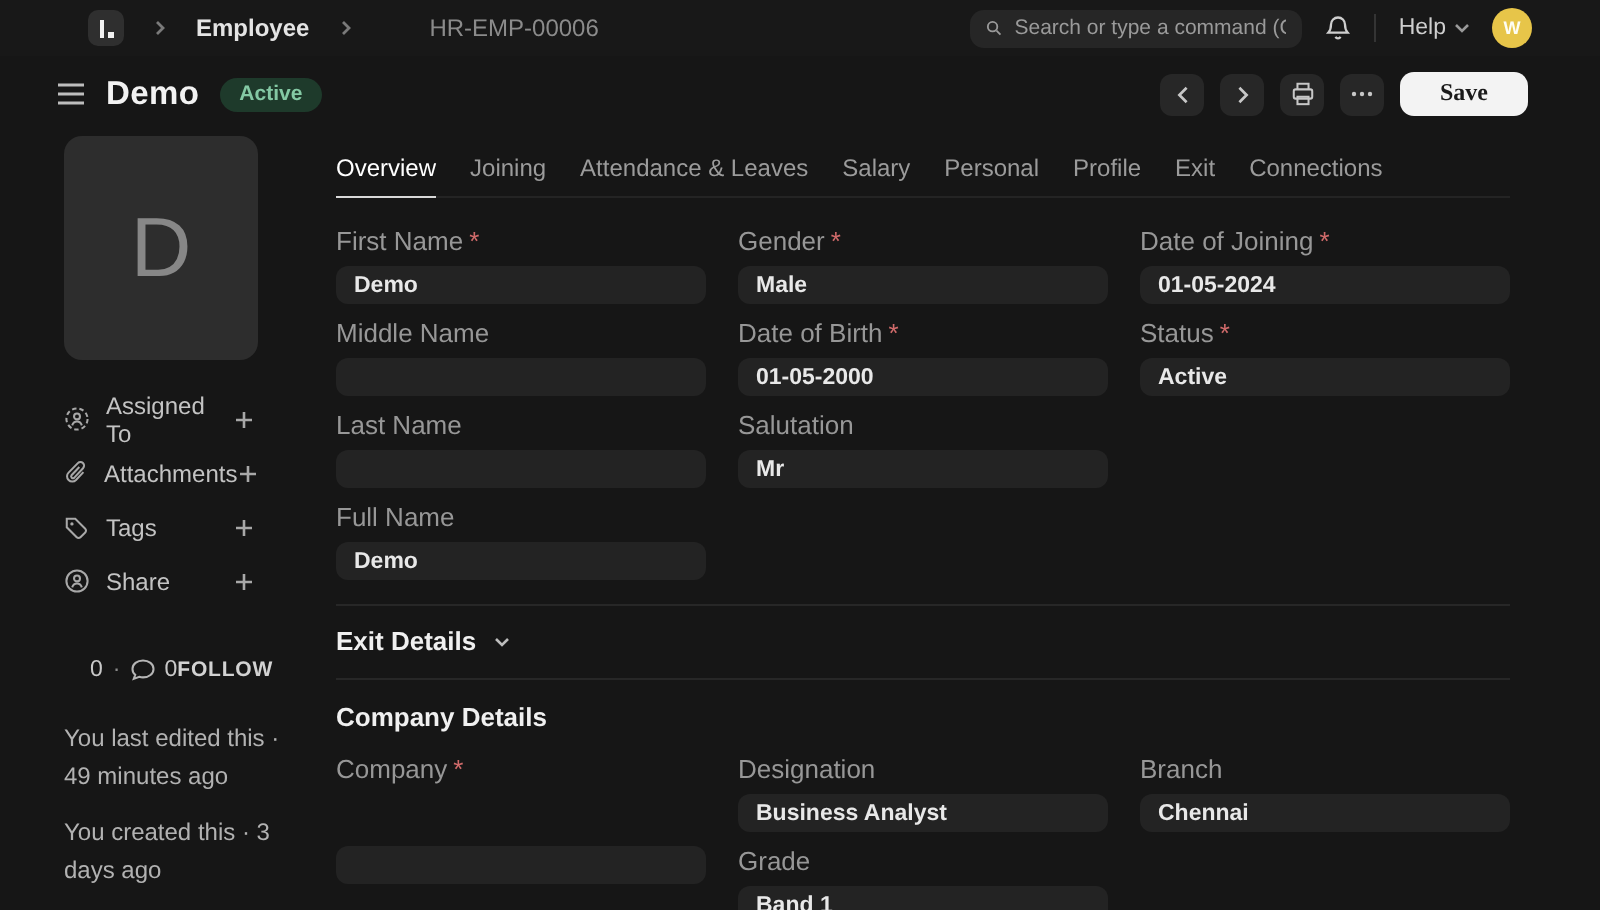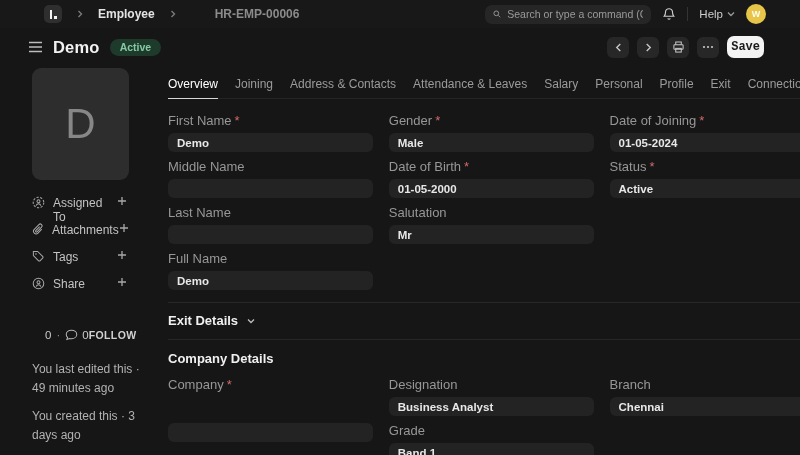--- a/index.html
+++ b/index.html
@@ -17,21 +17,21 @@
     height: 28px; display: flex; align-items: center;
     padding: 0 34px 0 44px; background: #181818;
   }
   .crumbs { display: flex; align-items: center; gap: 14px; }
   .logo {
     width: 18px; height: 18px; border-radius: 5px; background: #2f2f2f;
     display: flex; align-items: center; justify-content: center;
   }
   .crumb-sep { color: #7a7a7a; }
   .crumb { font-size: 12px; font-weight: 600; color: #e4e4e4; }
-  .crumb.muted { color: #8b8b8b; font-weight: 700; padding-left: 24px; }
+  .crumb.muted { color: #8b8b8b; font-weight: 400; padding-left: 24px; }
   .nav-right { margin-left: auto; display: flex; align-items: center; gap: 11px; }
   .searchbar {
     width: 166px; height: 19px; background: #262626; border-radius: 7px;
     display: flex; align-items: center; gap: 6px; padding: 0 8px; color: #9a9a9a;
   }
   .searchbar span { font-size: 10.5px; white-space: nowrap; overflow: hidden; }
   .vdiv { width: 1px; height: 14px; background: #343434; }
   .help { display: flex; align-items: center; gap: 4px; font-size: 11.5px; color: #cecece; }
   .avatar-sm {
     width: 20px; height: 20px; border-radius: 50%; background: #e7c549;
@@ -51,36 +51,36 @@
     padding: 2px 10px 3px; border-radius: 999px;
   }
   .tb-right { margin-left: auto; display: flex; align-items: center; gap: 8px; }
   .tool-btn {
     width: 22px; height: 21px; border-radius: 6px; background: #272727;
     display: flex; align-items: center; justify-content: center; color: #c7c7c7;
     border: none; cursor: pointer;
   }
   .save-btn {
     background: #f3f3f3; color: #1a1a1a; font-size: 12px; font-weight: 600;
-    border: none; border-radius: 7px; padding: 3px 4px 4px; height: 22px; cursor: pointer;
-    font-family: Liberation Mono, monospace;
+    border: none; border-radius: 7px; padding: 3px 20px 4px; height: 22px; cursor: pointer;
+    font-family: Liberation Serif, serif;
   }
 
   
   .content { display: flex; align-items: flex-start; }
 
   
   .sidebar { width: 160px; flex: 0 0 160px; padding: 4px 0 0 32px; }
   .doc-avatar {
     width: 97px; height: 112px; background: #2d2d2d; border-radius: 9px;
     display: flex; align-items: center; justify-content: center;
     color: #878787; font-size: 42px; font-weight: 400;
   }
   .side-list { margin-top: 16px; width: 95px; }
-  .side-item { display: flex; height: 27px; color: #c3c3c3; }
+  .side-item { display: flex; align-items: center; height: 27px; color: #c3c3c3; }
   .side-item .s-icon { width: 13px; margin-right: 8px; color: #a8a8a8; }
   .side-item .s-label { font-size: 12px; flex: 1; }
   .side-item .s-plus { color: #a8a8a8; }
   .counts-row {
     margin-top: 25px; width: 101px; display: flex; align-items: center;
     font-size: 11.5px; color: #c9c9c9; padding-left: 13px;
   }
   .counts-row .dot { margin: 0 5px; color: #8a8a8a; }
   .counts-row .c-icon { margin-right: 4px; color: #b5b5b5; }
   .follow { margin-left: auto; font-size: 10.5px; font-weight: 700; letter-spacing: .4px; color: #d2d2d2; cursor: pointer; }
@@ -288,21 +288,20 @@
 
     <div class="meta-text">You last edited this · 49 minutes ago</div>
     <div class="meta-text">You created this · 3 days ago</div>
   </div>
 
   <div class="main">
 
     <div class="tabs">
       <span class="tab active">Overview</span>
       <span class="tab">Joining</span>
-      <span class="tab">Address &amp; Contacts</span>
       <span class="tab">Attendance &amp; Leaves</span>
       <span class="tab">Salary</span>
       <span class="tab">Personal</span>
       <span class="tab">Profile</span>
       <span class="tab">Exit</span>
       <span class="tab">Connections</span>
     </div>
 
     <div class="form-grid">
       <div class="field">

